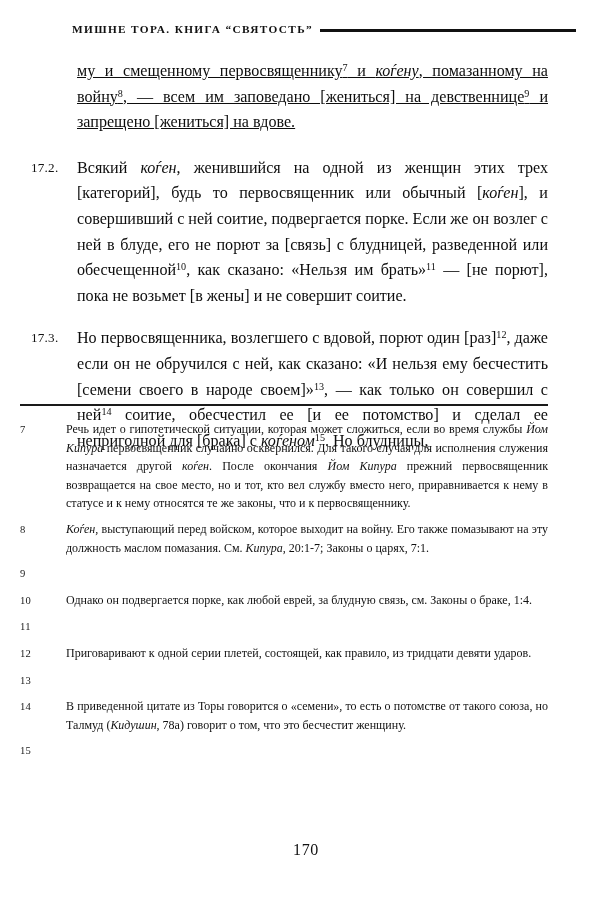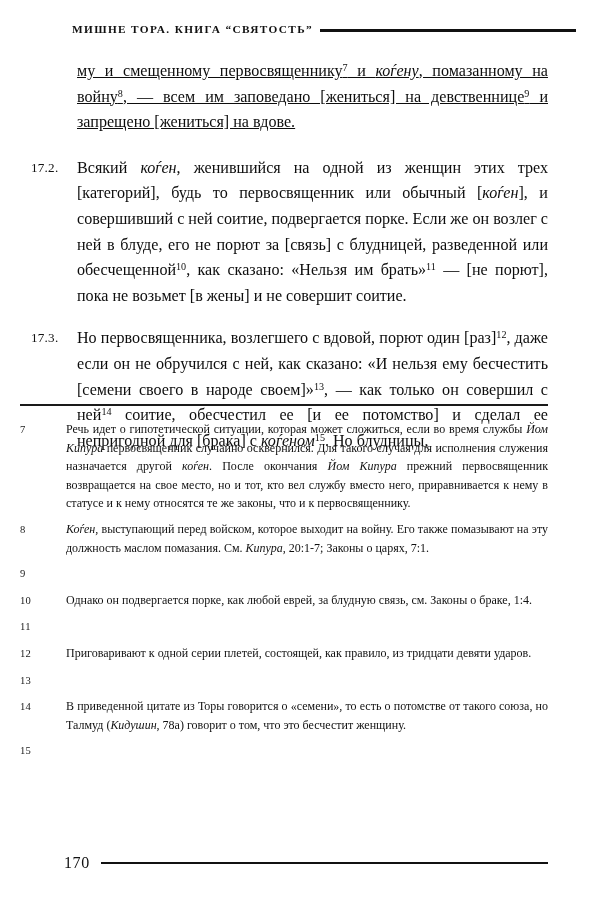--- a/index.html
+++ b/index.html
@@ -138,20 +138,21 @@
 
   
   .folio {
     position: absolute;
     left: 64px;
     bottom: 26px;
     width: 484px;
     display: flex;
     align-items: center;
     gap: 11px;
+    flex-direction: column;
   }
   .folio-num {
     font-size: 16px;
     letter-spacing: 0.6px;
     font-variant-numeric: oldstyle-nums;
     color: #111;
   }
   .folio-rule {
     flex: 1 1 auto;
     height: 1.7px;

